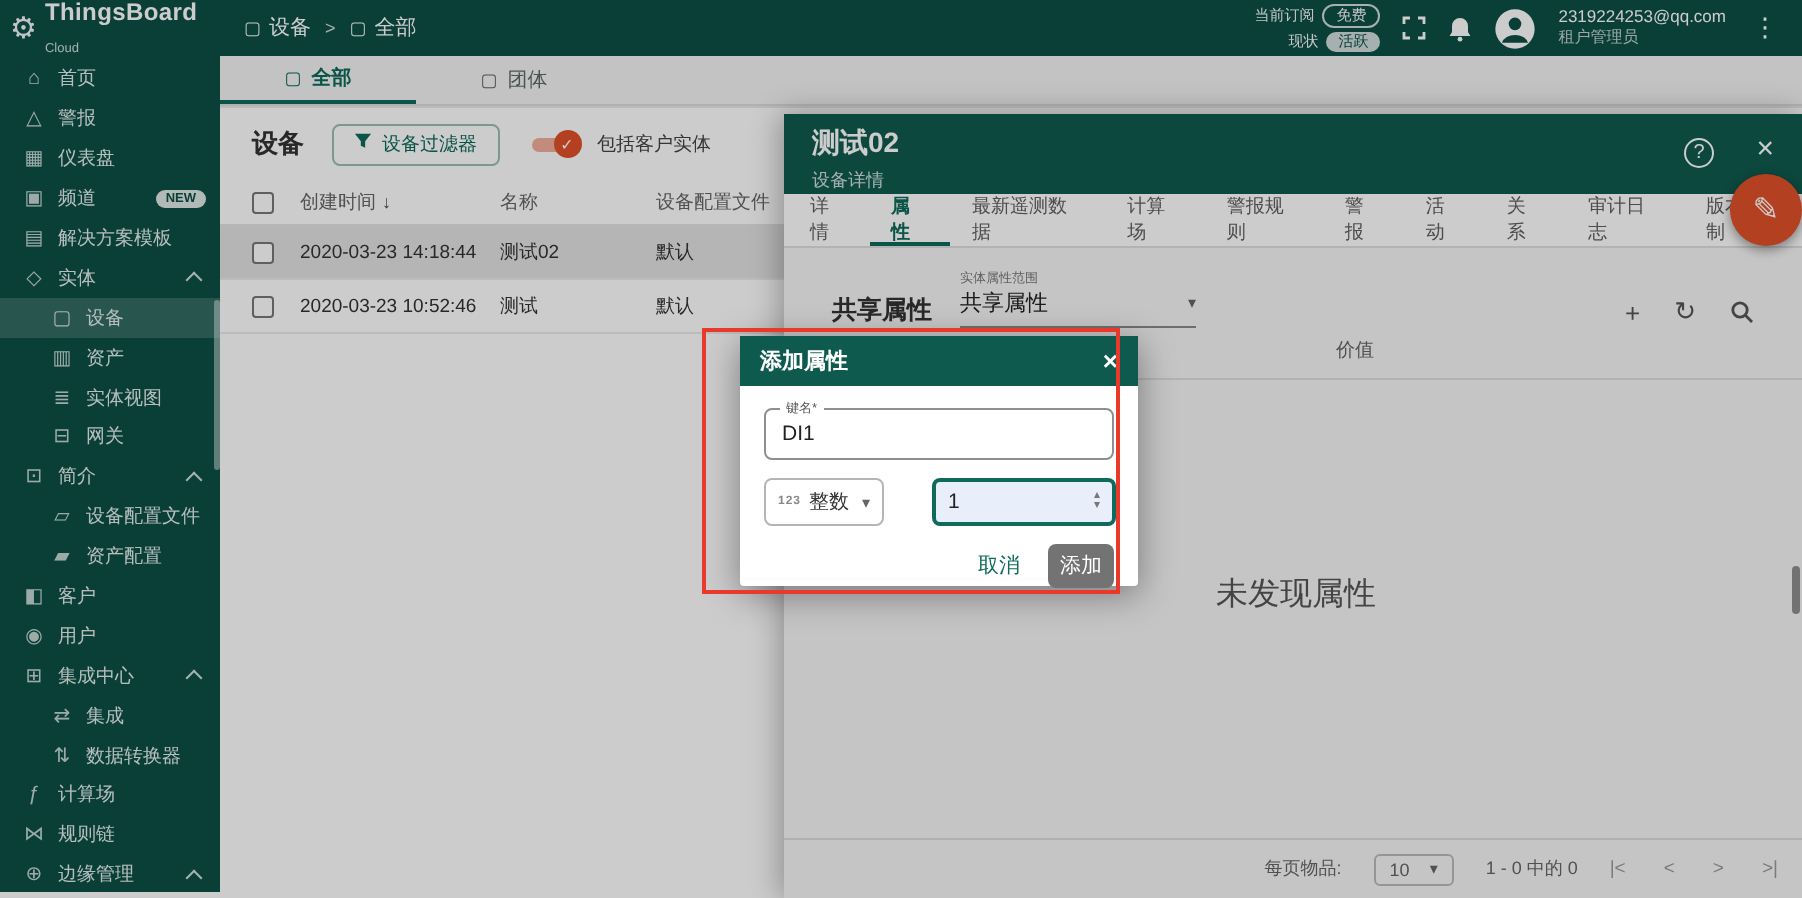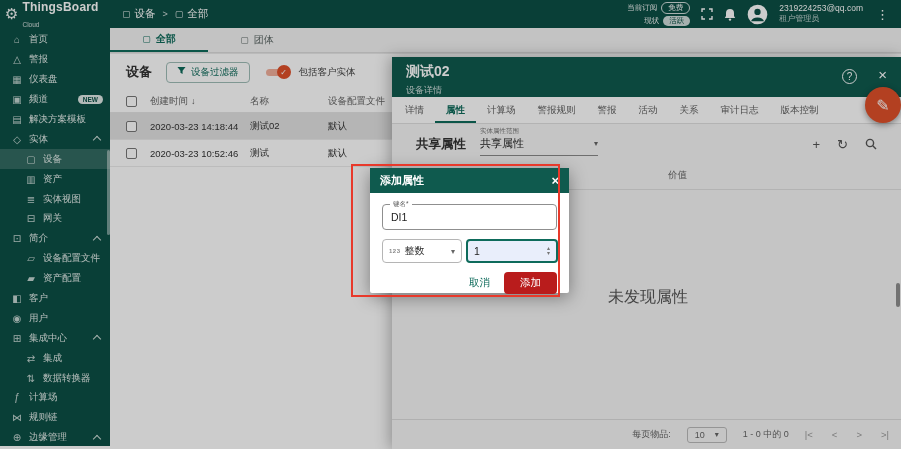--- a/index.html
+++ b/index.html
@@ -78,21 +78,21 @@
   .dp-sub { font-size:9px; opacity:.8; margin-top:3px; }
   .dp-help { position:absolute; right:44px; top:12px; width:15px; height:15px; border:1.3px solid #fff;
              border-radius:50%; font-size:10px; display:flex; align-items:center; justify-content:center; cursor:pointer; }
   .dp-close { position:absolute; right:14px; top:9px; font-size:15px; cursor:pointer; }
   .fab { position:absolute; left:473px; top:30px; width:36px; height:36px; border-radius:50%;
          background:#e0502a; color:#fff; display:flex; align-items:center; justify-content:center;
          font-size:16px; z-index:12; box-shadow:0 2px 6px rgba(0,0,0,.4); cursor:pointer; }
   .dp-tabs { height:27px; background:#fff; display:flex; border-bottom:1px solid #e0e0e0; padding-left:2px; }
   .dp-tab { padding:0 11px; font-size:9.5px; color:#616161; height:100%; display:flex; align-items:center; cursor:pointer; }
   .dp-tab.active { color:#0e6b5b; font-weight:bold; box-shadow:inset 0 -2px 0 #0e6b5b; }
-  .dp-toolbar { height:40px; display:flex; align-items:center; padding:0 24px; position:relative; }
+  .dp-toolbar { height:40px; display:flex; align-items:flex-end; padding:0 24px; position:relative; }
   .scope-title { font-size:12.5px; font-weight:bold; color:#333; }
   .scope-select { margin-left:14px; position:relative; width:118px; border-bottom:1px solid #8a8a8a;
                   padding:3px 0 4px; cursor:pointer; }
   .scope-label { position:absolute; top:-6px; left:0; font-size:6.5px; color:#777; }
   .scope-value { font-size:11px; color:#222; display:flex; justify-content:space-between; align-items:center; }
   .caret { font-size:8px; color:#666; }
   .dp-actions { margin-left:auto; display:flex; gap:17px; color:#555; font-size:13px; align-items:center; }
   .dp-actions > span { cursor:pointer; display:flex; align-items:center; }
   .value-head { position:absolute; left:276px; top:112px; font-size:9.5px; color:#666; }
   .head-divider { position:absolute; left:0; right:0; top:132px; border-top:1px solid #e0e0e0; }
@@ -111,33 +111,33 @@
                 border:2px solid #e8392b; z-index:41; pointer-events:none; }
   .modal { position:absolute; left:370px; top:168px; width:199px; height:125px; background:#fff;
            z-index:40; box-shadow:0 4px 18px rgba(0,0,0,.4); border-radius:2px; }
   .modal-header { height:25px; background:#0f5a4e; color:#fff; display:flex; align-items:center;
                   padding:0 10px; font-size:11px; font-weight:bold; }
   .modal-close { margin-left:auto; font-size:13px; cursor:pointer; }
   .m-body { position:relative; height:100px; }
   .key-field { position:absolute; left:12px; top:11px; width:175px; height:26px; border:1px solid #8f8f8f; border-radius:4px; cursor:text; }
   .key-label { position:absolute; top:-5px; left:7px; background:#fff; padding:0 3px; font-size:6.5px; color:#555; }
   .key-value { font-size:10.5px; color:#222; padding:6px 8px 0; }
-  .type-box { position:absolute; left:12px; top:46px; width:80px; height:24px; border:1px solid #b5b5b5;
+  .type-box { position:absolute; left:12px; top:46px; width:60px; height:24px; border:1px solid #b5b5b5;
               border-radius:4px; display:flex; align-items:center; gap:4px; padding:0 6px;
               font-size:10px; color:#333; cursor:pointer; }
   .type-123 { font-size:6px; color:#888; font-weight:bold; letter-spacing:.5px; }
   .type-box .caret { margin-left:auto; }
   .num-input { position:absolute; left:96px; top:46px; width:92px; height:24px; border:2px solid #0e6b5b;
                border-radius:4px; background:#e9eefb; display:flex; align-items:center; padding:0 6px;
                font-size:10.5px; color:#222; cursor:text; }
   .steppers { margin-left:auto; display:flex; flex-direction:column; line-height:5px; font-size:6px; color:#777; }
   .steppers span { cursor:pointer; }
   .m-buttons { position:absolute; right:12px; top:79px; display:flex; gap:14px; align-items:center;margin-left:10px; }
   .btn-cancel { color:#0e6b5b; font-size:10.5px; cursor:pointer; }
-  .btn-add { background:#b91c1c; color:#fff; font-size:10.5px; padding:4px 16px; border-radius:4px; cursor:pointer; }
+  .btn-add { background:#737373; color:#fff; font-size:10.5px; padding:4px 6px; border-radius:4px; cursor:pointer; }
 </style>
 </head>
 <body>
 
 <header class="topbar">
   <div class="logo">
     <span class="logo-gear">⚙</span>
     <span class="logo-texts">
       <span class="logo-main">ThingsBoard</span>
       <span class="logo-sub">Cloud</span>
@@ -345,20 +345,21 @@
   <div class="dp-header">
     <div class="dp-title">测试02</div>
     <div class="dp-sub">设备详情</div>
     <span class="dp-help">?</span>
     <span class="dp-close">×</span>
   </div>
   <div class="fab">✎</div>
   <div class="dp-tabs">
     <span class="dp-tab">详情</span>
     <span class="dp-tab active">属性</span>
+    <span class="dp-tab">最新遥测数据</span>
     <span class="dp-tab">计算场</span>
     <span class="dp-tab">警报规则</span>
     <span class="dp-tab">警报</span>
     <span class="dp-tab">活动</span>
     <span class="dp-tab">关系</span>
     <span class="dp-tab">审计日志</span>
     <span class="dp-tab">版本控制</span>
   </div>
   <div class="dp-toolbar">
     <span class="scope-title">共享属性</span>

